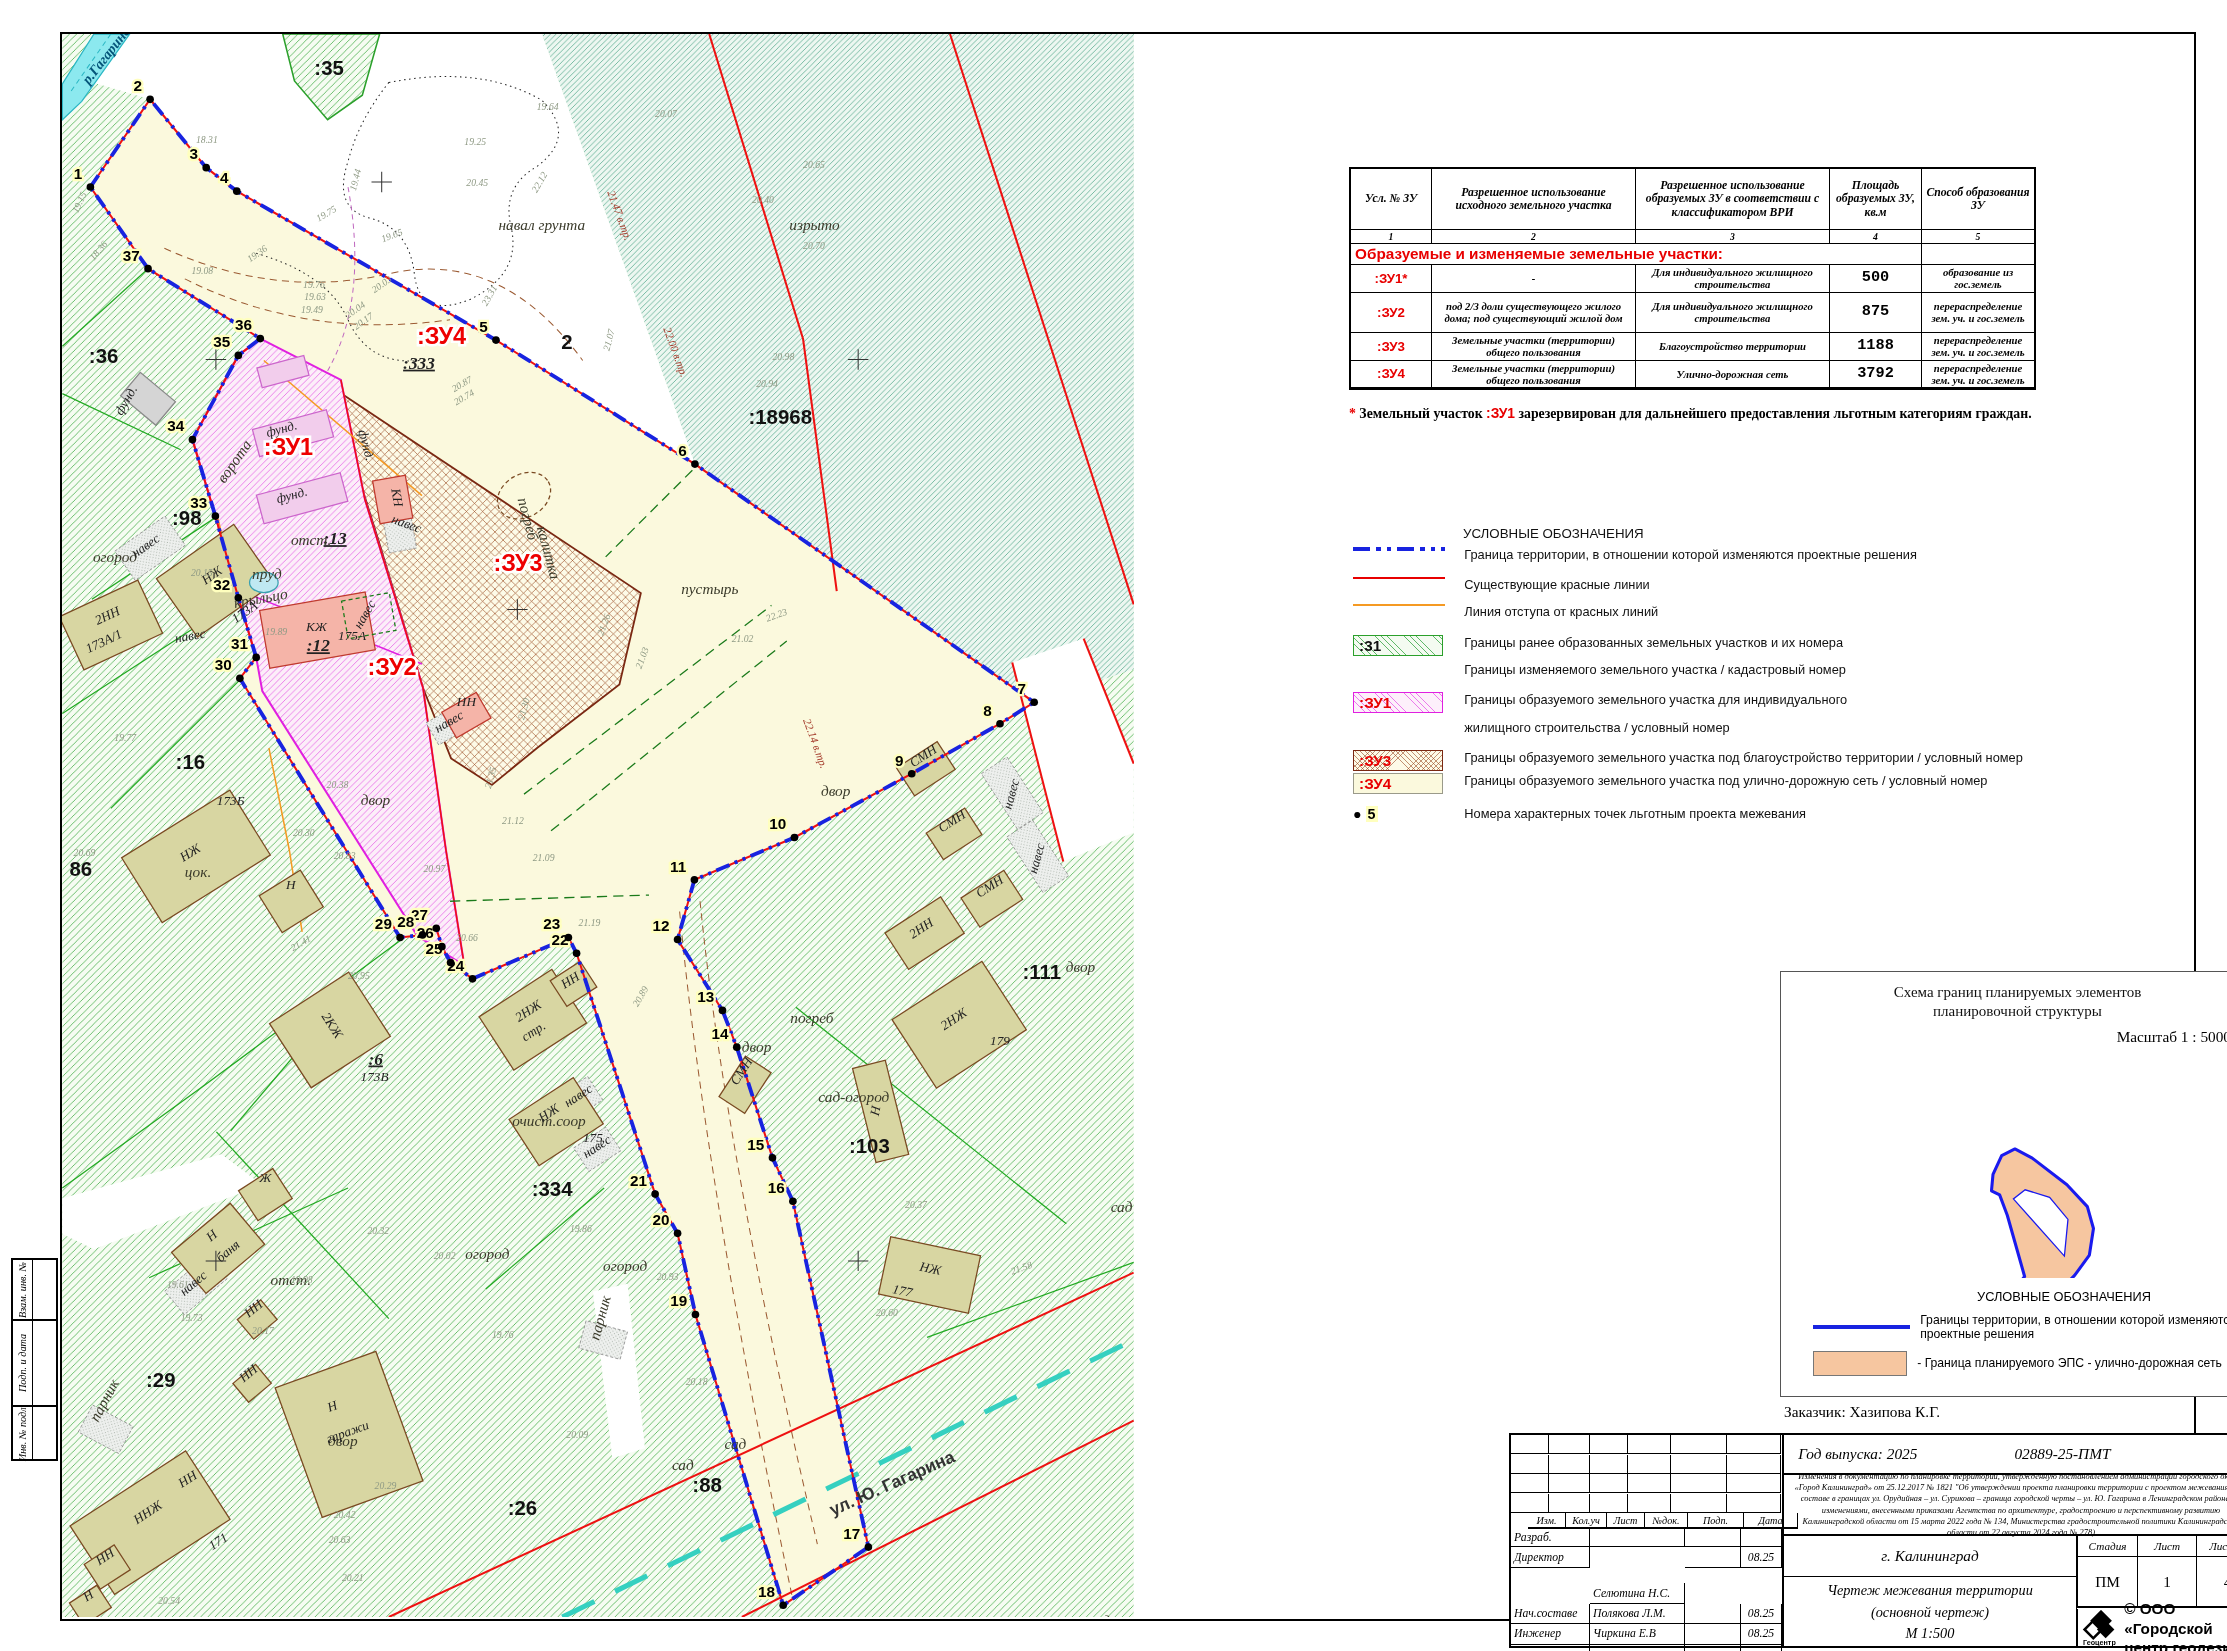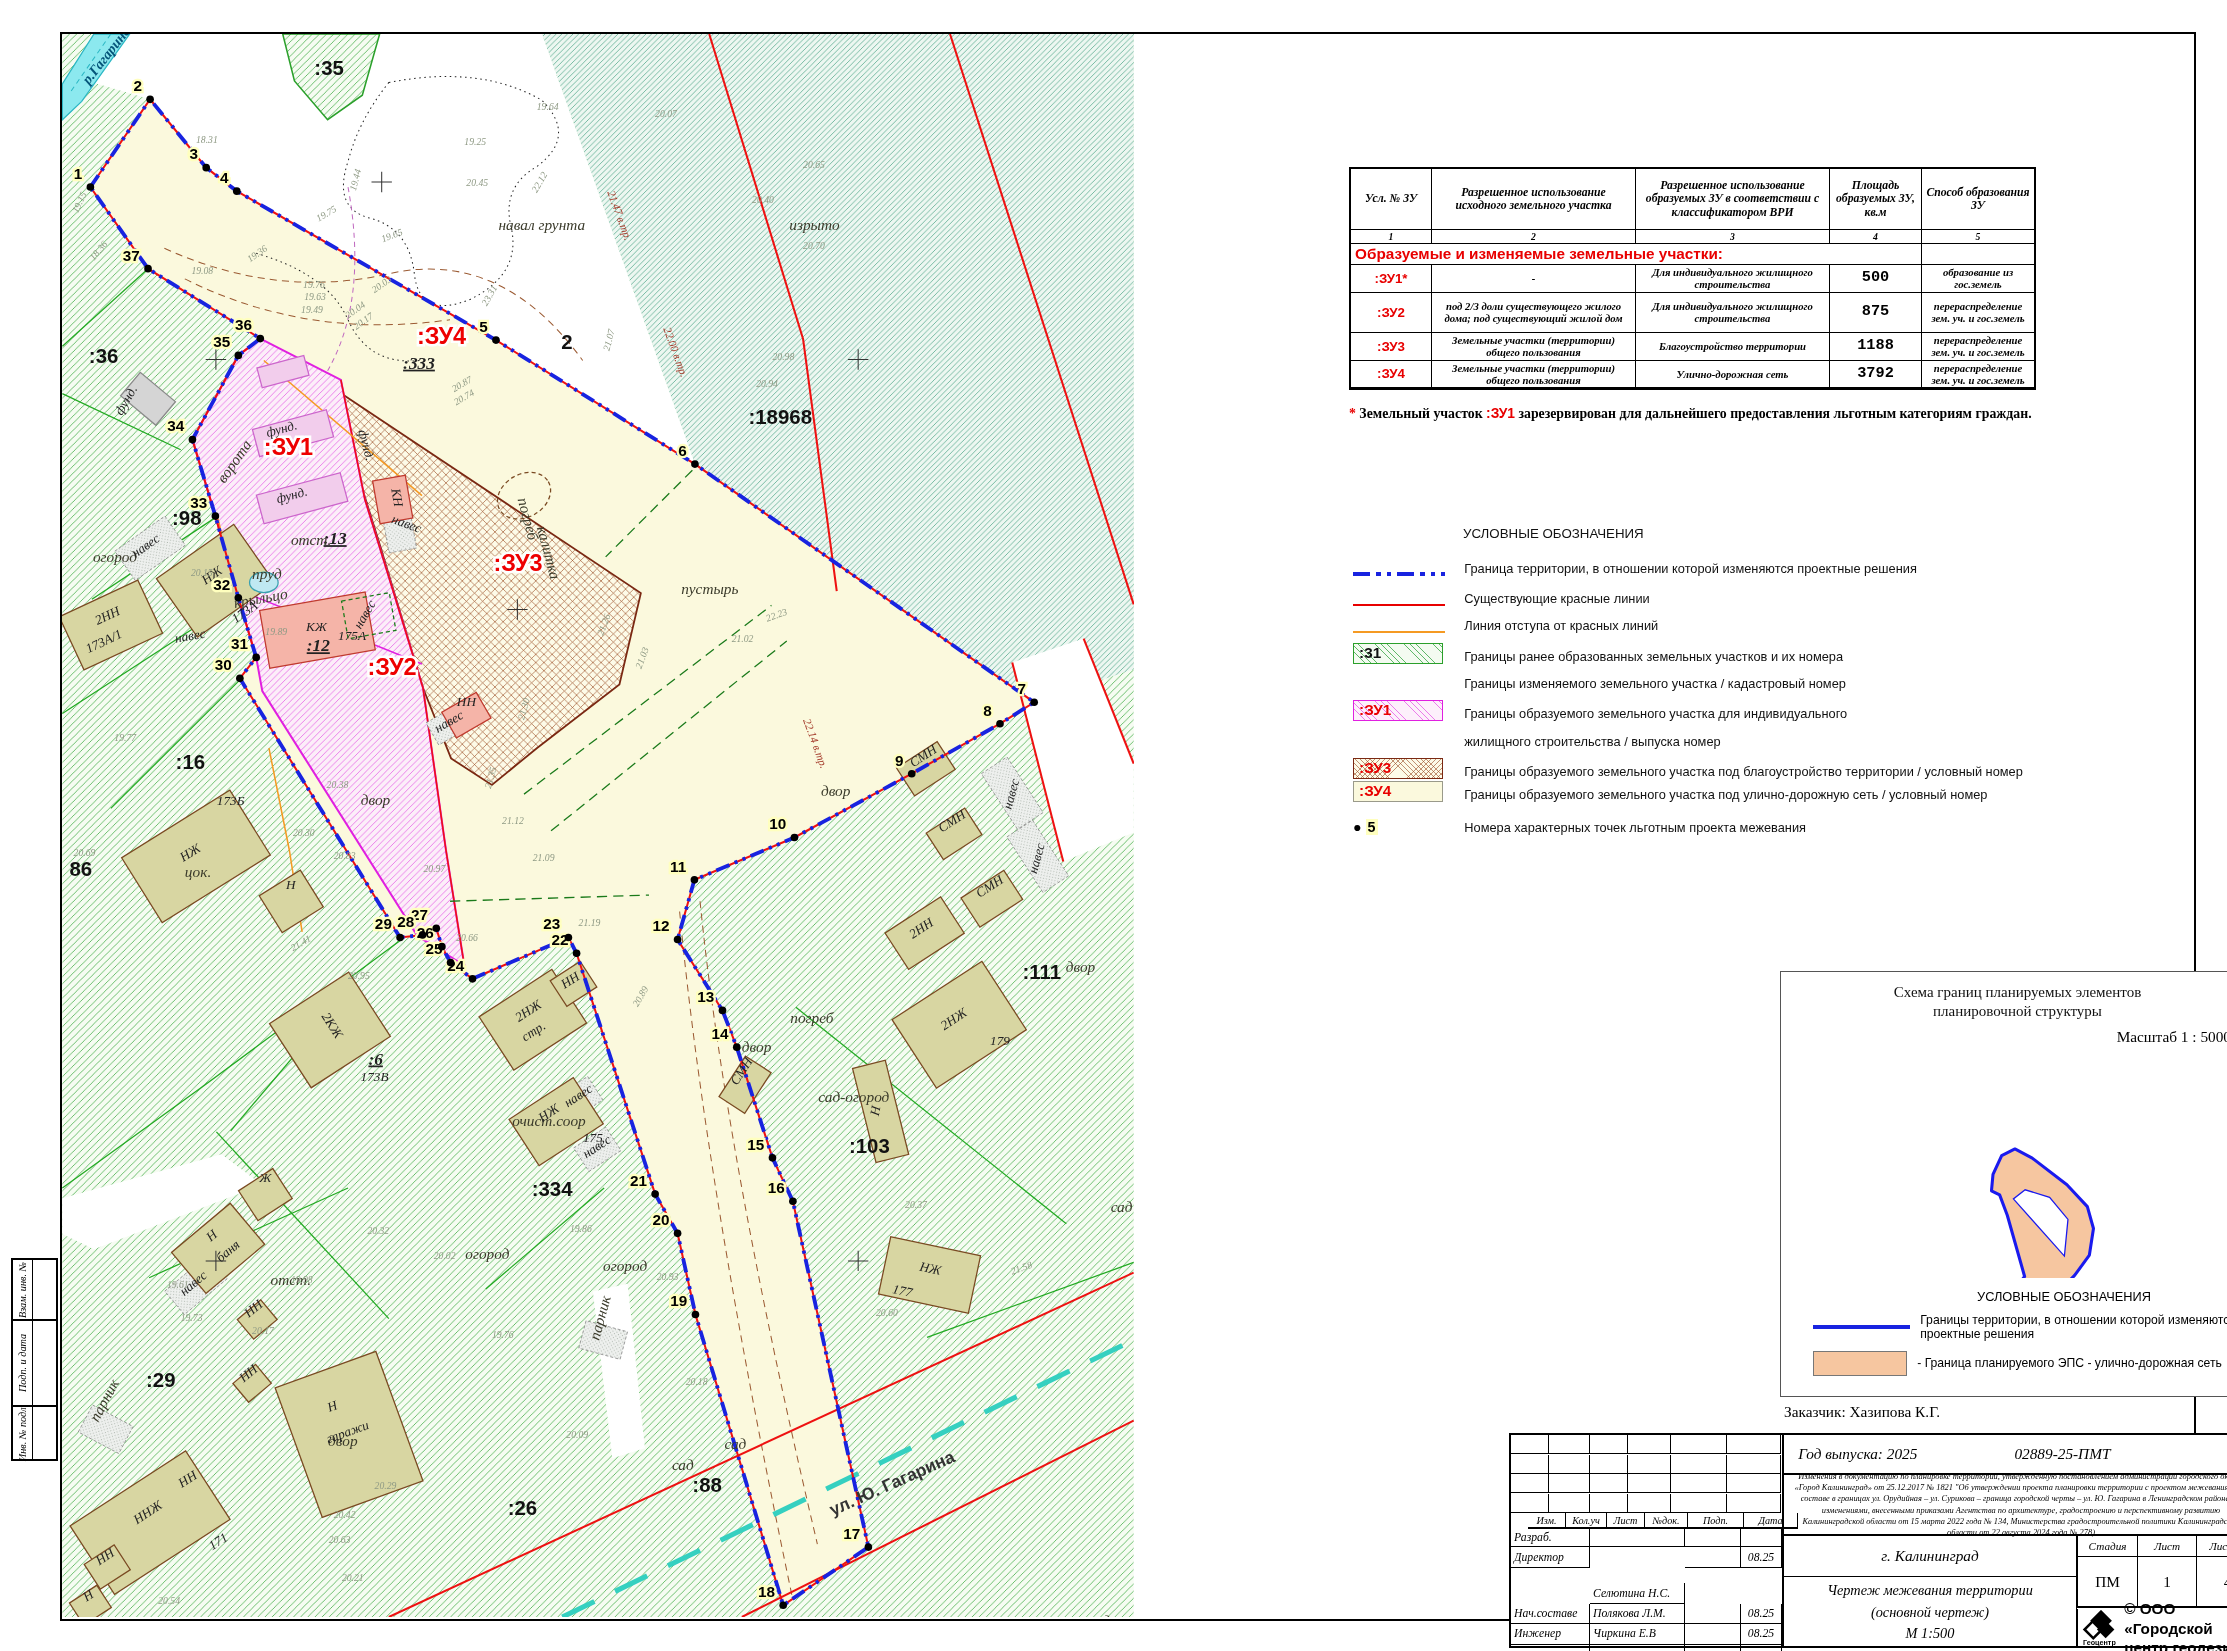--- a/index.html
+++ b/index.html
@@ -31,21 +31,21 @@
   .td.num{font-size:9.7px;}
   .td.red{color:#e80000;font-family:"Liberation Sans",sans-serif;font-style:normal;font-size:13.3px;}
   .td.area{font-style:normal;font-size:15.3px;font-family:Liberation Mono, monospace;}
   .td.section{justify-content:flex-start;color:#e80000;font-family:"Liberation Sans",sans-serif;
     font-style:normal;font-size:15.3px;font-weight:700;padding-left:4.1px;}
   .footnote{position:absolute;left:1287px;top:372px;width:796px;font:700 13.8px "Liberation Serif",serif;color:#000;}
   .footnote .star{color:#e80000;}
   .footnote .zu{color:#e80000;font-family:"Liberation Sans",sans-serif;}
   
   .leg-title{position:absolute;left:1401px;top:492px;font:13.3px "Liberation Sans",sans-serif;color:#111;}
-  .leg-row{position:absolute;left:1291px;width:868px;height:29px;display:flex;align-items:flex-end;}
+  .leg-row{position:absolute;left:1291px;width:868px;height:29px;display:flex;align-items:flex-start;}
   .leg-sw{width:97px;flex:0 0 97px;display:flex;align-items:center;justify-content:flex-start;}
   .leg-tx{margin-left:14.3px;font:12.8px "Liberation Sans",sans-serif;color:#111;}
   .sw-line{width:92px;height:0;border-top:2.6px solid #e80000;}
   .sw-orange{border-top:2px solid #f59a23;}
   .sw-dashdot{width:92px;height:4.1px;background:
     repeating-linear-gradient(90deg,#1823e0 0 17.4px,transparent 17.4px 23.5px,#1823e0 23.5px 27.6px,transparent 27.6px 34px,#1823e0 34px 38px,transparent 38px 44px);}
   .sw-box{width:90px;height:21.4px;box-sizing:border-box;display:flex;align-items:center;
     font:700 15.3px "Liberation Sans",sans-serif;padding-left:5.1px;}
   .sw-green{border:1px solid #2ba02b;color:#111;
     background:repeating-linear-gradient(45deg,rgba(46,160,60,0) 0 3.6px,rgba(46,160,60,.75) 3.6px 4.1px),#f4fbf1;}
@@ -597,21 +597,21 @@
         <div class="leg-tx">Границы изменяемого земельного участка / кадастровый номер</div>
       </div>
       <div class="leg-row" style="top: 658px;">
         <div class="leg-sw">
           <div class="sw-box sw-mag">:ЗУ1</div>
         </div>
         <div class="leg-tx">Границы образуемого земельного участка для индивидуального</div>
       </div>
       <div class="leg-row" style="top: 686px;">
         <div class="leg-sw"></div>
-        <div class="leg-tx">жилищного строительства / выпуска номер</div>
+        <div class="leg-tx">жилищного строительства / условный номер</div>
       </div>
       <div class="leg-row" style="top: 716px;">
         <div class="leg-sw">
           <div class="sw-box sw-cross">:ЗУ3</div>
         </div>
         <div class="leg-tx">Границы образуемого земельного участка под благоустройство территории / условный номер</div>
       </div>
       <div class="leg-row" style="top: 739px;">
         <div class="leg-sw">
           <div class="sw-box sw-cream">:ЗУ4</div>

